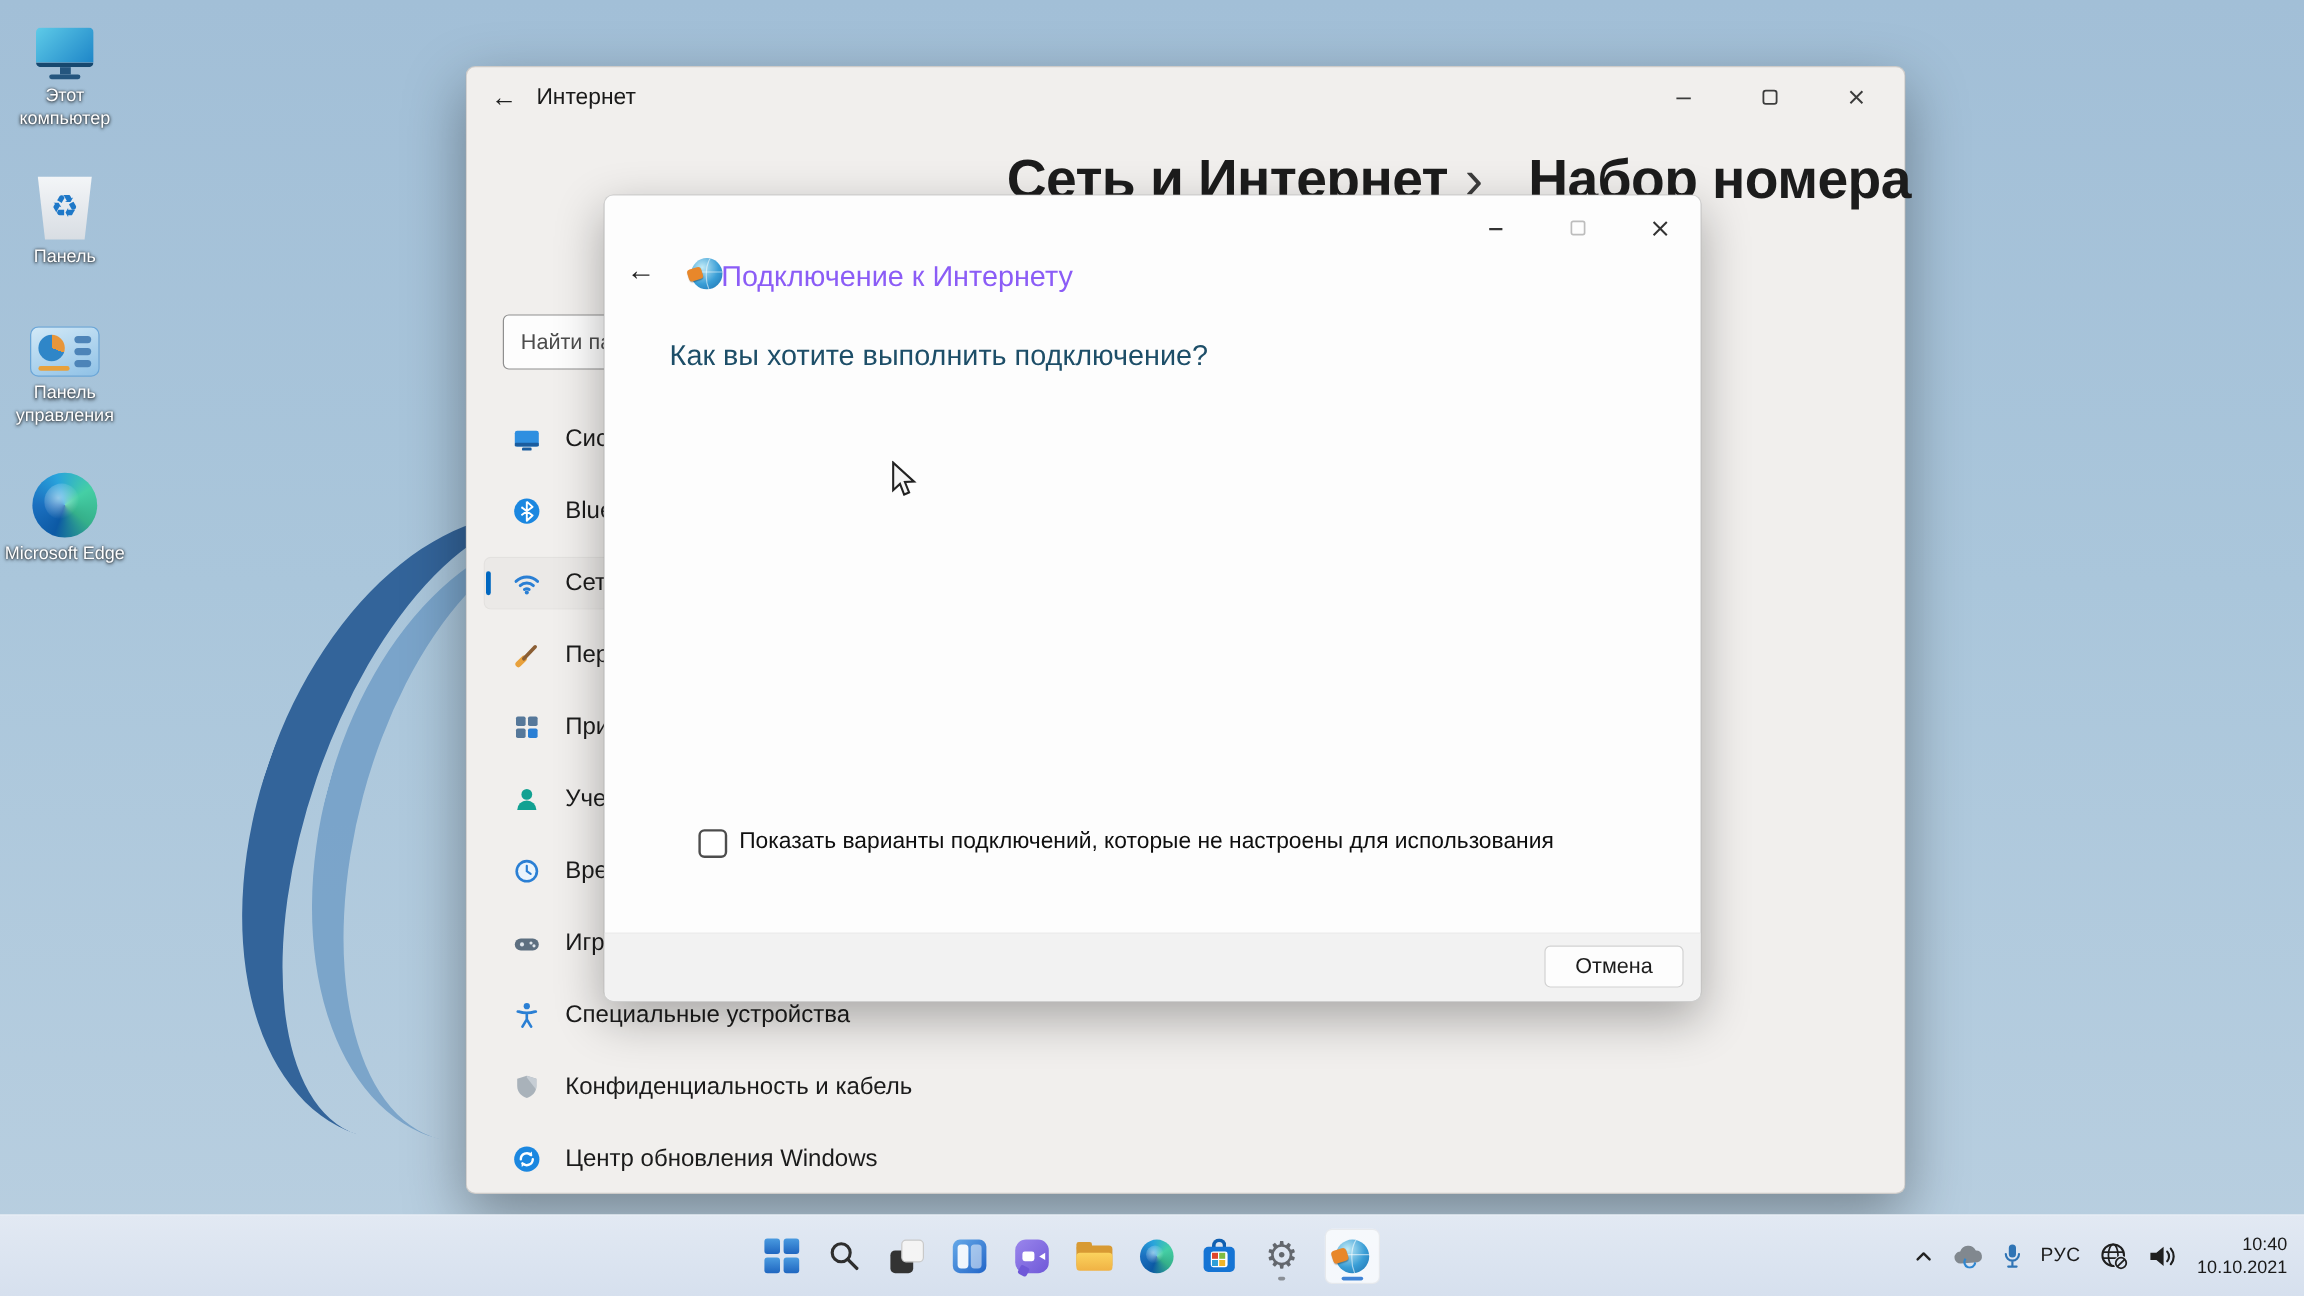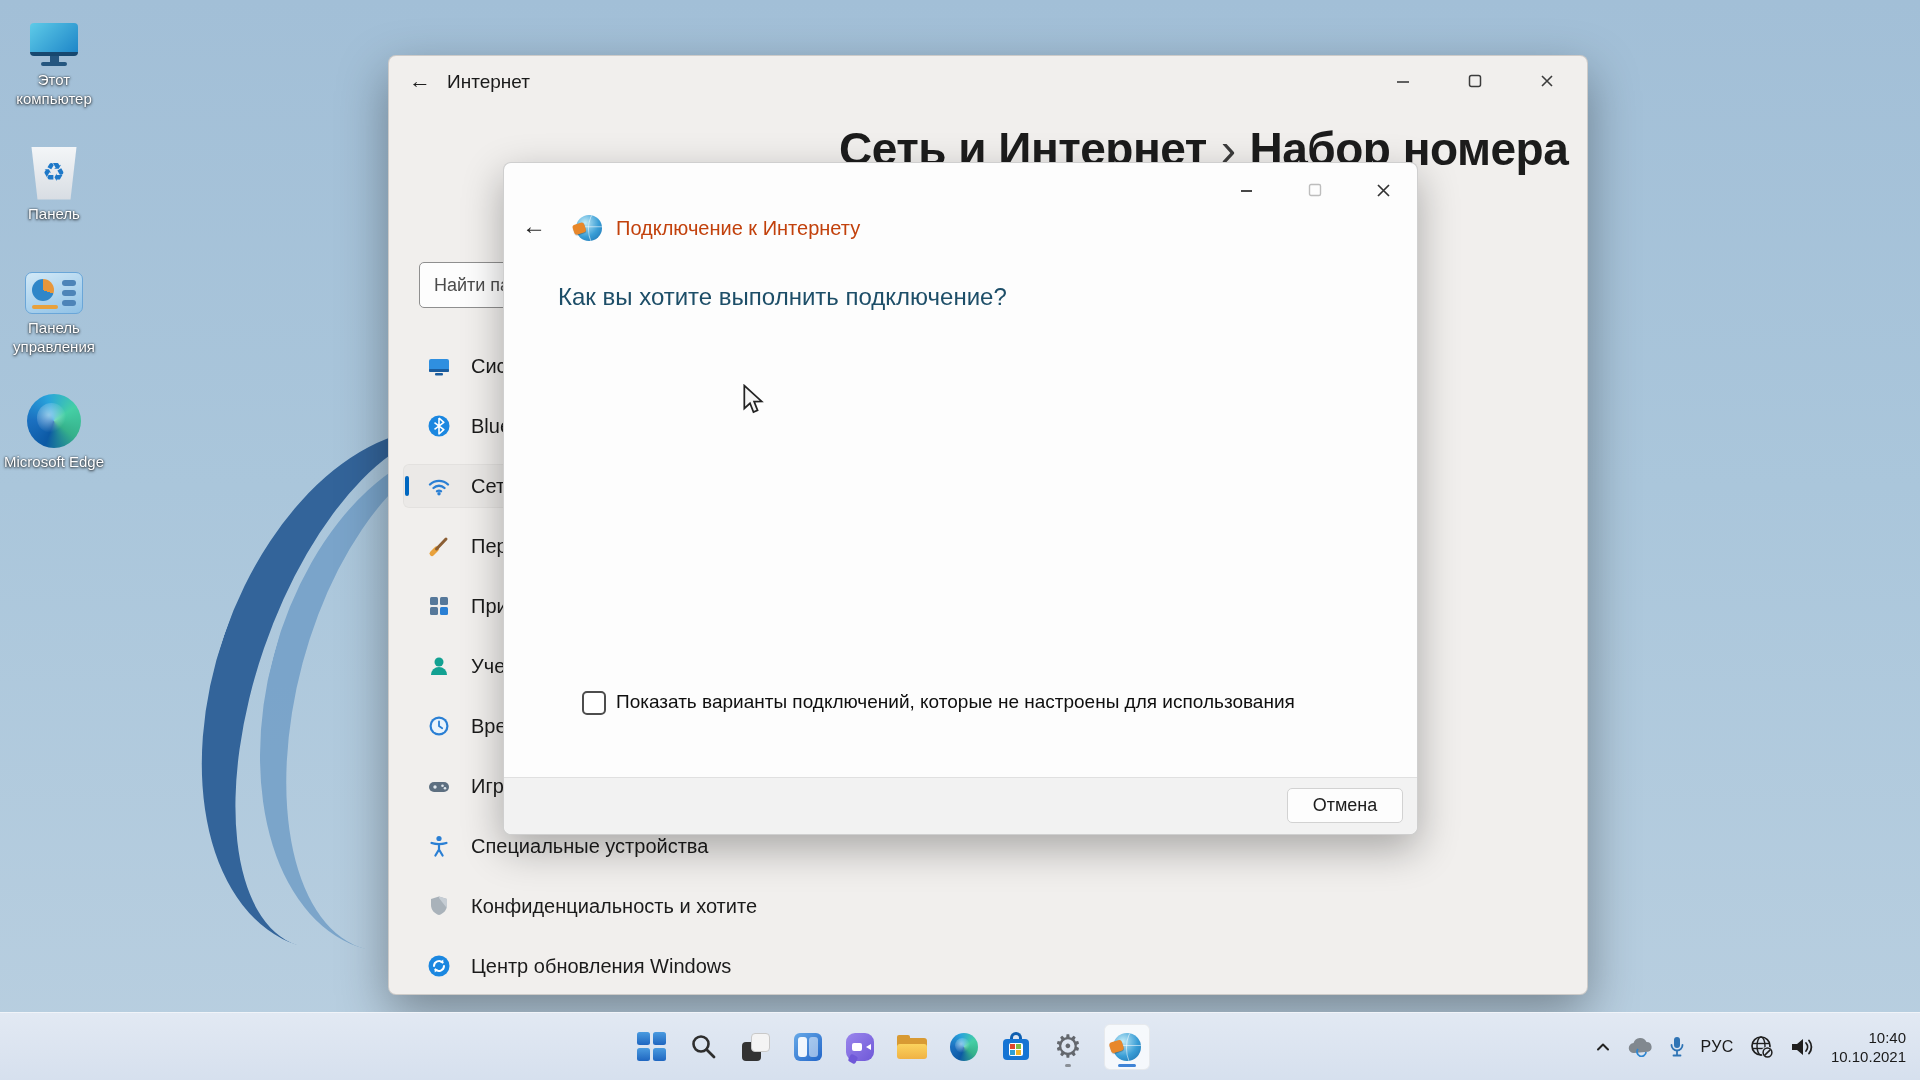--- a/index.html
+++ b/index.html
@@ -52,21 +52,21 @@
             text-align:center; line-height:28px; }
   .s-title { position:absolute; left:58px; top:15px; font-size:19px; color:#1a1a1a; }
   .winctl { position:absolute; top:14px; display:flex; align-items:center; }
   .settings .winctl { right:28px; gap:48px; }
   .ctl { width:24px; height:22px; display:flex; align-items:center; justify-content:center; }
   .ctl svg { display:block; }
   .s-heading { position:absolute; left:450px; top:66px; font-size:46px; color:#1c1c1c;
                white-space:nowrap; letter-spacing:-.5px; }
   .s-heading .sec { font-weight:700; }
   .s-heading .sep { font-weight:400; color:#3c3c3c; margin:0 14px; }
-  .s-heading .page { font-weight:700; }
+  .s-heading .page { font-weight:700;margin-left:24px; }
   .s-search { position:absolute; left:30px; top:206px; width:282px; height:46px; border-radius:5px;
               border:1px solid #8f8f8f; background:#fdfdfd; font-size:18px; color:#333; padding:0 14px;
               font-family:inherit; outline:none; }
   .s-search::placeholder { color:#4c4c4c; opacity:1; }
   .side { position:absolute; left:0; top:0; }
   .srow { position:absolute; left:14px; width:284px; height:44px; border-radius:6px;
           display:flex; align-items:center; }
   .srow.sel { background:#ebe9e7; box-shadow:inset 0 0 0 1px rgba(0,0,0,.03); }
   .srow .acc { position:absolute; left:2px; top:12px; width:4px; height:20px; border-radius:2px; background:#0067c0; display:none; }
   .srow.sel .acc { display:block; }
@@ -74,21 +74,21 @@
   .srow .slbl { position:absolute; left:68px; font-size:20px; color:#1b1b1b; white-space:nowrap; }
 
   
   .dialog { position:absolute; left:503px; top:162px; width:915px; height:673px; z-index:50;
             background:#fdfdfd; border-radius:8px; border:1px solid rgba(0,0,0,.18);
             box-shadow:0 14px 40px rgba(0,0,0,.3); }
   .dialog .winctl { right:22px; top:16px; gap:44px; }
   .d-back { position:absolute; left:14px; top:48px; font-size:24px; color:#1f1f1f; width:32px; height:30px;
             text-align:center; line-height:30px; }
   .d-appicon { position:absolute; left:70px; top:50px; width:28px; height:28px; }
-  .d-title { position:absolute; left:112px; top:54px; font-size:20px; color:#c2410c; }
+  .d-title { position:absolute; left:97px; top:54px; font-size:24px; color:#8b5cf6; }
   .d-question { position:absolute; left:54px; top:120px; font-size:24px; color:#1d4e68; }
   .callout { position:absolute; left:60px; top:192px; width:798px; height:108px;
              border:3px solid #e0211e; }
   .option { position:absolute; left:0; top:0; right:0; bottom:0; cursor:pointer; }
   .modem { position:absolute; left:16px; top:30px; width:50px; height:30px; }
   .modem .m-body { position:absolute; left:0; top:6px; width:46px; height:22px; border-radius:5px;
                    background:linear-gradient(180deg,#e4e4e4,#b9b9b9); box-shadow:0 2px 3px rgba(0,0,0,.3);
                    transform:rotate(-4deg); }
   .modem .m-lid { position:absolute; left:6px; top:0; width:36px; height:12px; border-radius:6px;
                   background:linear-gradient(180deg,#f2f2f2,#cfcfcf); transform:rotate(-6deg); }
@@ -322,21 +322,21 @@
             <path d="M4.5 9c5 1.6 10 1.6 15 0 M12 10v5.5 M12 15.5l-3.6 6 M12 15.5l3.6 6 M12 10c-2 0-4-.3-6-.8 M12 10c2 0 4-.3 6-.8" stroke="#2a7fd4" stroke-width="2.2" fill="none" stroke-linecap="round"></path>
           </svg></span>
       <span class="slbl">Специальные устройства</span>
     </div>
     <div class="srow" style="top:828px">
 
       <span class="sicon"><svg width="24" height="24">
             <path d="M12 2.5l8 2.5v6c0 5-3.5 8.7-8 10-4.5-1.3-8-5-8-10v-6z" fill="#a9b2ba"></path>
             <path d="M12 2.5l8 2.5v6c0 1-0.1 1.9-0.4 2.8L12 4z" fill="#c6cdd4"></path>
           </svg></span>
-      <span class="slbl">Конфиденциальность и хотите</span>
+      <span class="slbl">Конфиденциальность и кабель</span>
     </div>
     <div class="srow" style="top:888px">
 
       <span class="sicon"><svg width="24" height="24">
             <circle cx="12" cy="12" r="10.5" fill="#1b87e0"></circle>
             <path d="M7 12a5 5 0 0 1 8.6-3.4 M17 12a5 5 0 0 1-8.6 3.4" stroke="#fff" stroke-width="2" fill="none" stroke-linecap="round"></path>
             <path d="M16.2 5.5l0.2 3.6-3.4-0.6z" fill="#fff"></path>
             <path d="M7.8 18.5l-0.2-3.6 3.4 0.6z" fill="#fff"></path>
           </svg></span>
       <span class="slbl">Центр обновления Windows</span>

